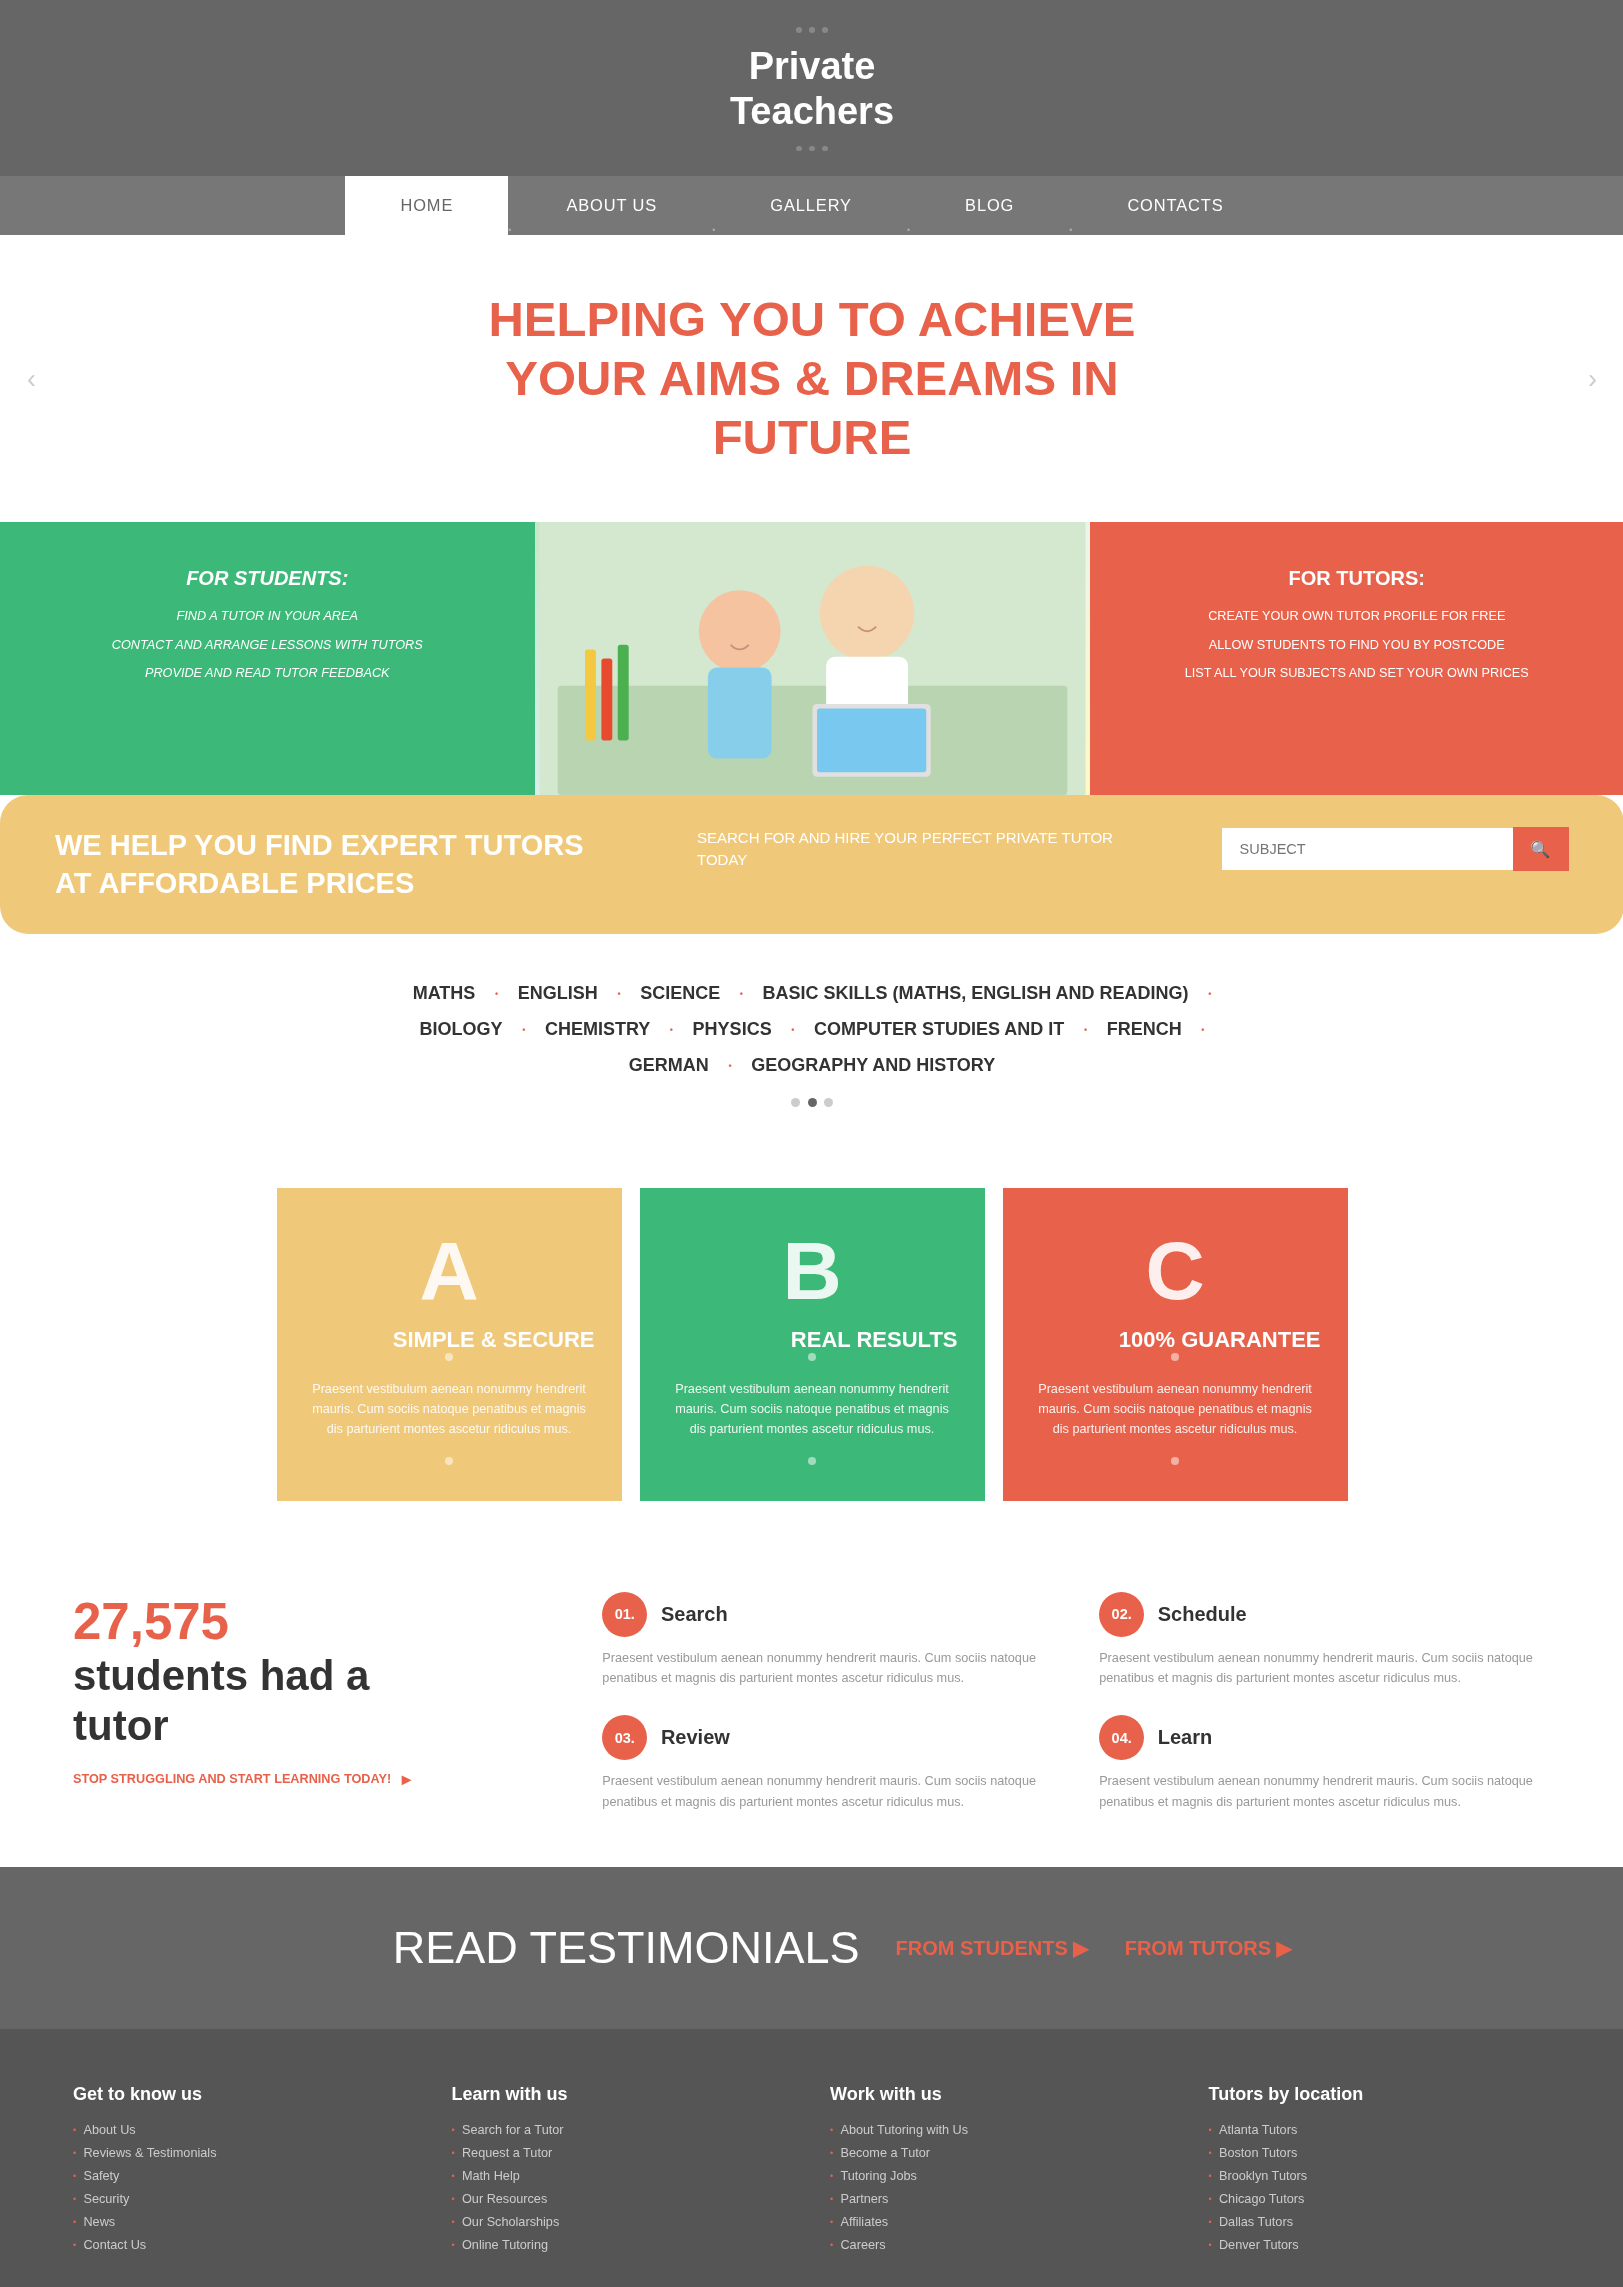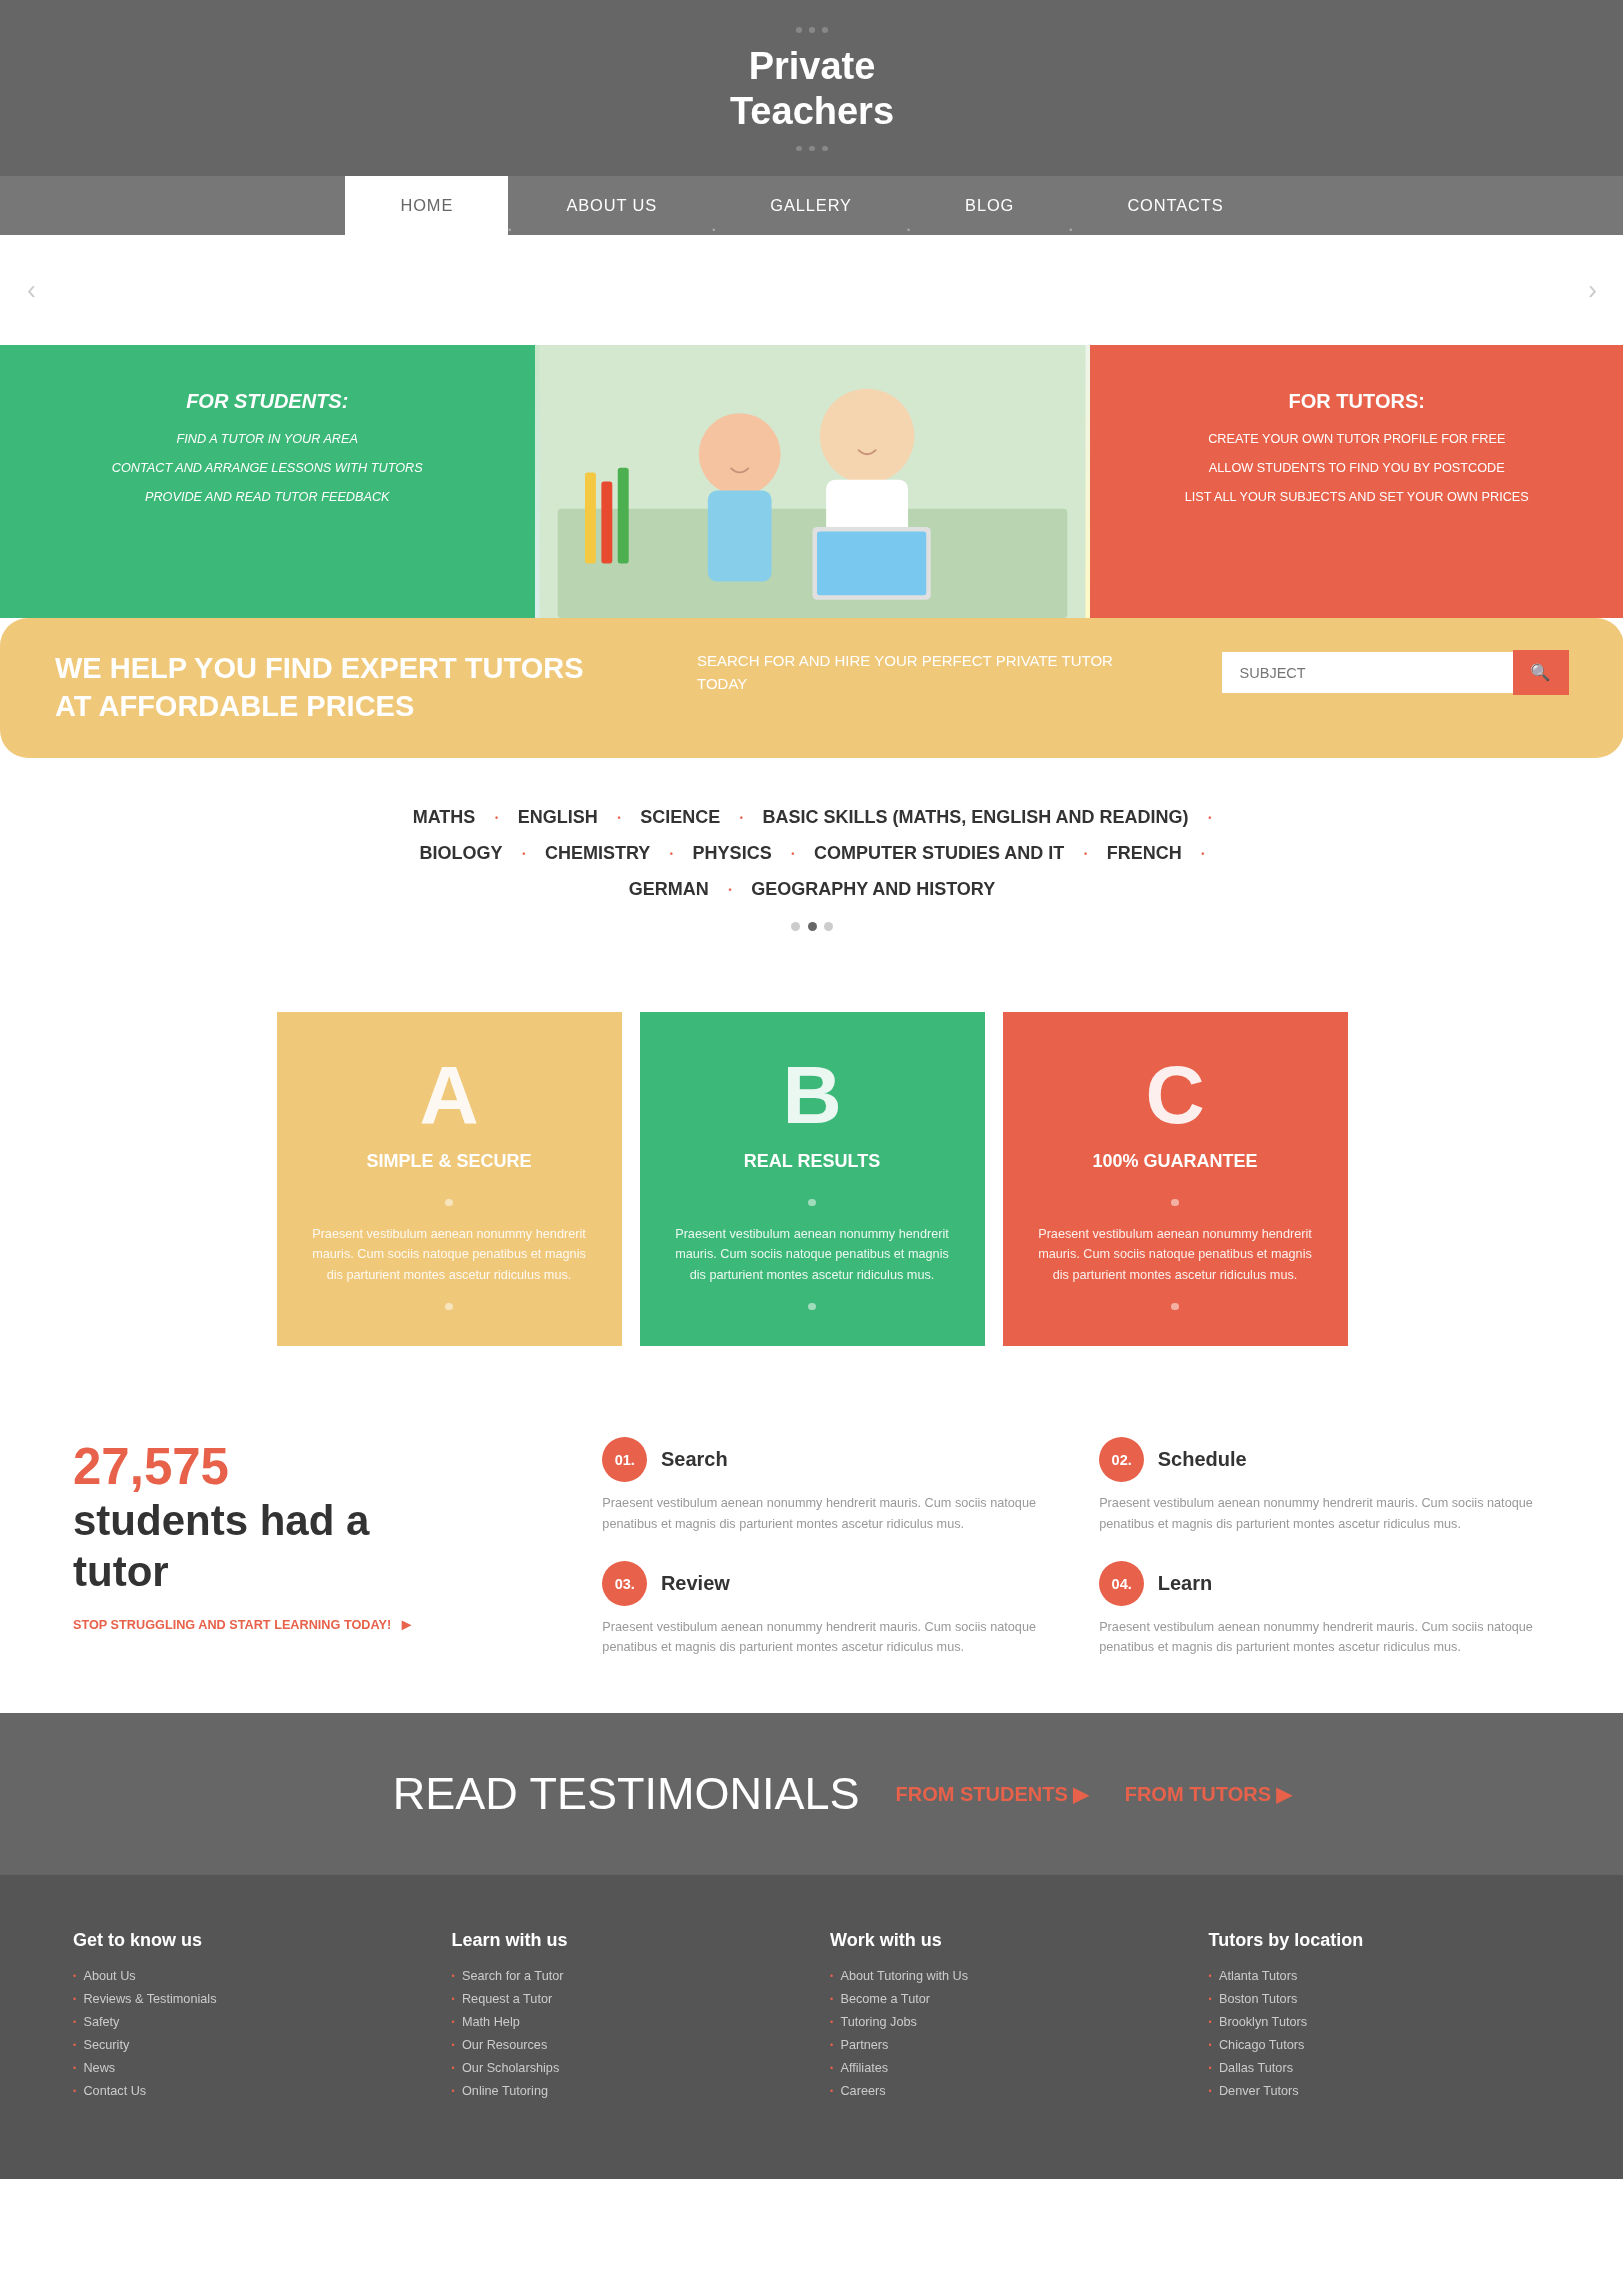--- a/index.html
+++ b/index.html
@@ -49,21 +49,21 @@
     .subjects-dots span { width: 9px; height: 9px; background: #ccc; border-radius: 50%; display: inline-block; }
     .subjects-dots span.active { background: #666; }
 
     
     .feature-cards { display: flex; gap: 0; padding: 36px 55px; background: #fff; justify-content: center; gap: 18px; }
     .card { flex: 1; padding: 36px 27px; text-align: center; color: #fff; max-width: 345px; }
     .card-orange { background: #f0c87a; }
     .card-green { background: #3cb878; }
     .card-salmon { background: #e8614a; }
     .card-letter { font-size: 82px; font-weight: bold; margin-bottom: 9px; opacity: 0.9; }
-    .card-title { font-size: 18px; font-weight: bold; text-transform: uppercase; margin-bottom: 27px; }
+    .card-title { font-size: 22px; font-weight: bold; text-transform: uppercase; margin-bottom: 0; text-align: right; }
     .card-dot { width: 7.3px; height: 7.3px; background: rgba(255,255,255,0.5); border-radius: 50%; margin: 0 auto 18px; }
     .card-text { font-size: 12.7px; line-height: 1.6; opacity: 0.9; }
     .card-dot-bottom { width: 7.3px; height: 7.3px; background: rgba(255,255,255,0.5); border-radius: 50%; margin: 18px auto 0; }
 
     
     .stats-section { display: flex; padding: 55px 73px; background: #fff; gap: 55px; align-items: flex-start; }
     .stats-left { flex: 1; }
     .stats-number { color: #e8614a; font-size: 51px; font-weight: bold; }
     .stats-text { font-size: 42px; font-weight: bold; color: #333; line-height: 1.2; }
     .stats-cta { color: #e8614a; font-size: 12.7px; font-weight: bold; text-transform: uppercase; margin-top: 18px; display: flex; align-items: center; gap: 7.3px; }
@@ -120,20 +120,25 @@
   <span class="nav-dot">•</span>
   <div class="nav-item">GALLERY</div>
   <span class="nav-dot">•</span>
   <div class="nav-item">BLOG</div>
   <span class="nav-dot">•</span>
   <div class="nav-item">CONTACTS</div>
 </nav>
 
 <div class="hero">
   <span class="hero-arrow hero-arrow-left">‹</span>
+  <div class="hero-title">
+    <div>HELPING YOU TO ACHIEVE</div>
+    <div>YOUR AIMS &amp; DREAMS IN</div>
+    <div>FUTURE</div>
+  </div>
   <span class="hero-arrow hero-arrow-right">›</span>
 </div>
 
 <div class="three-cols">
 
   <div class="col-green">
     <div class="col-title">FOR STUDENTS:</div>
     <div class="col-list-item">FIND A TUTOR IN YOUR AREA</div>
     <div class="col-list-item">CONTACT AND ARRANGE LESSONS WITH TUTORS</div>
     <div class="col-list-item">PROVIDE AND READ TUTOR FEEDBACK</div>

